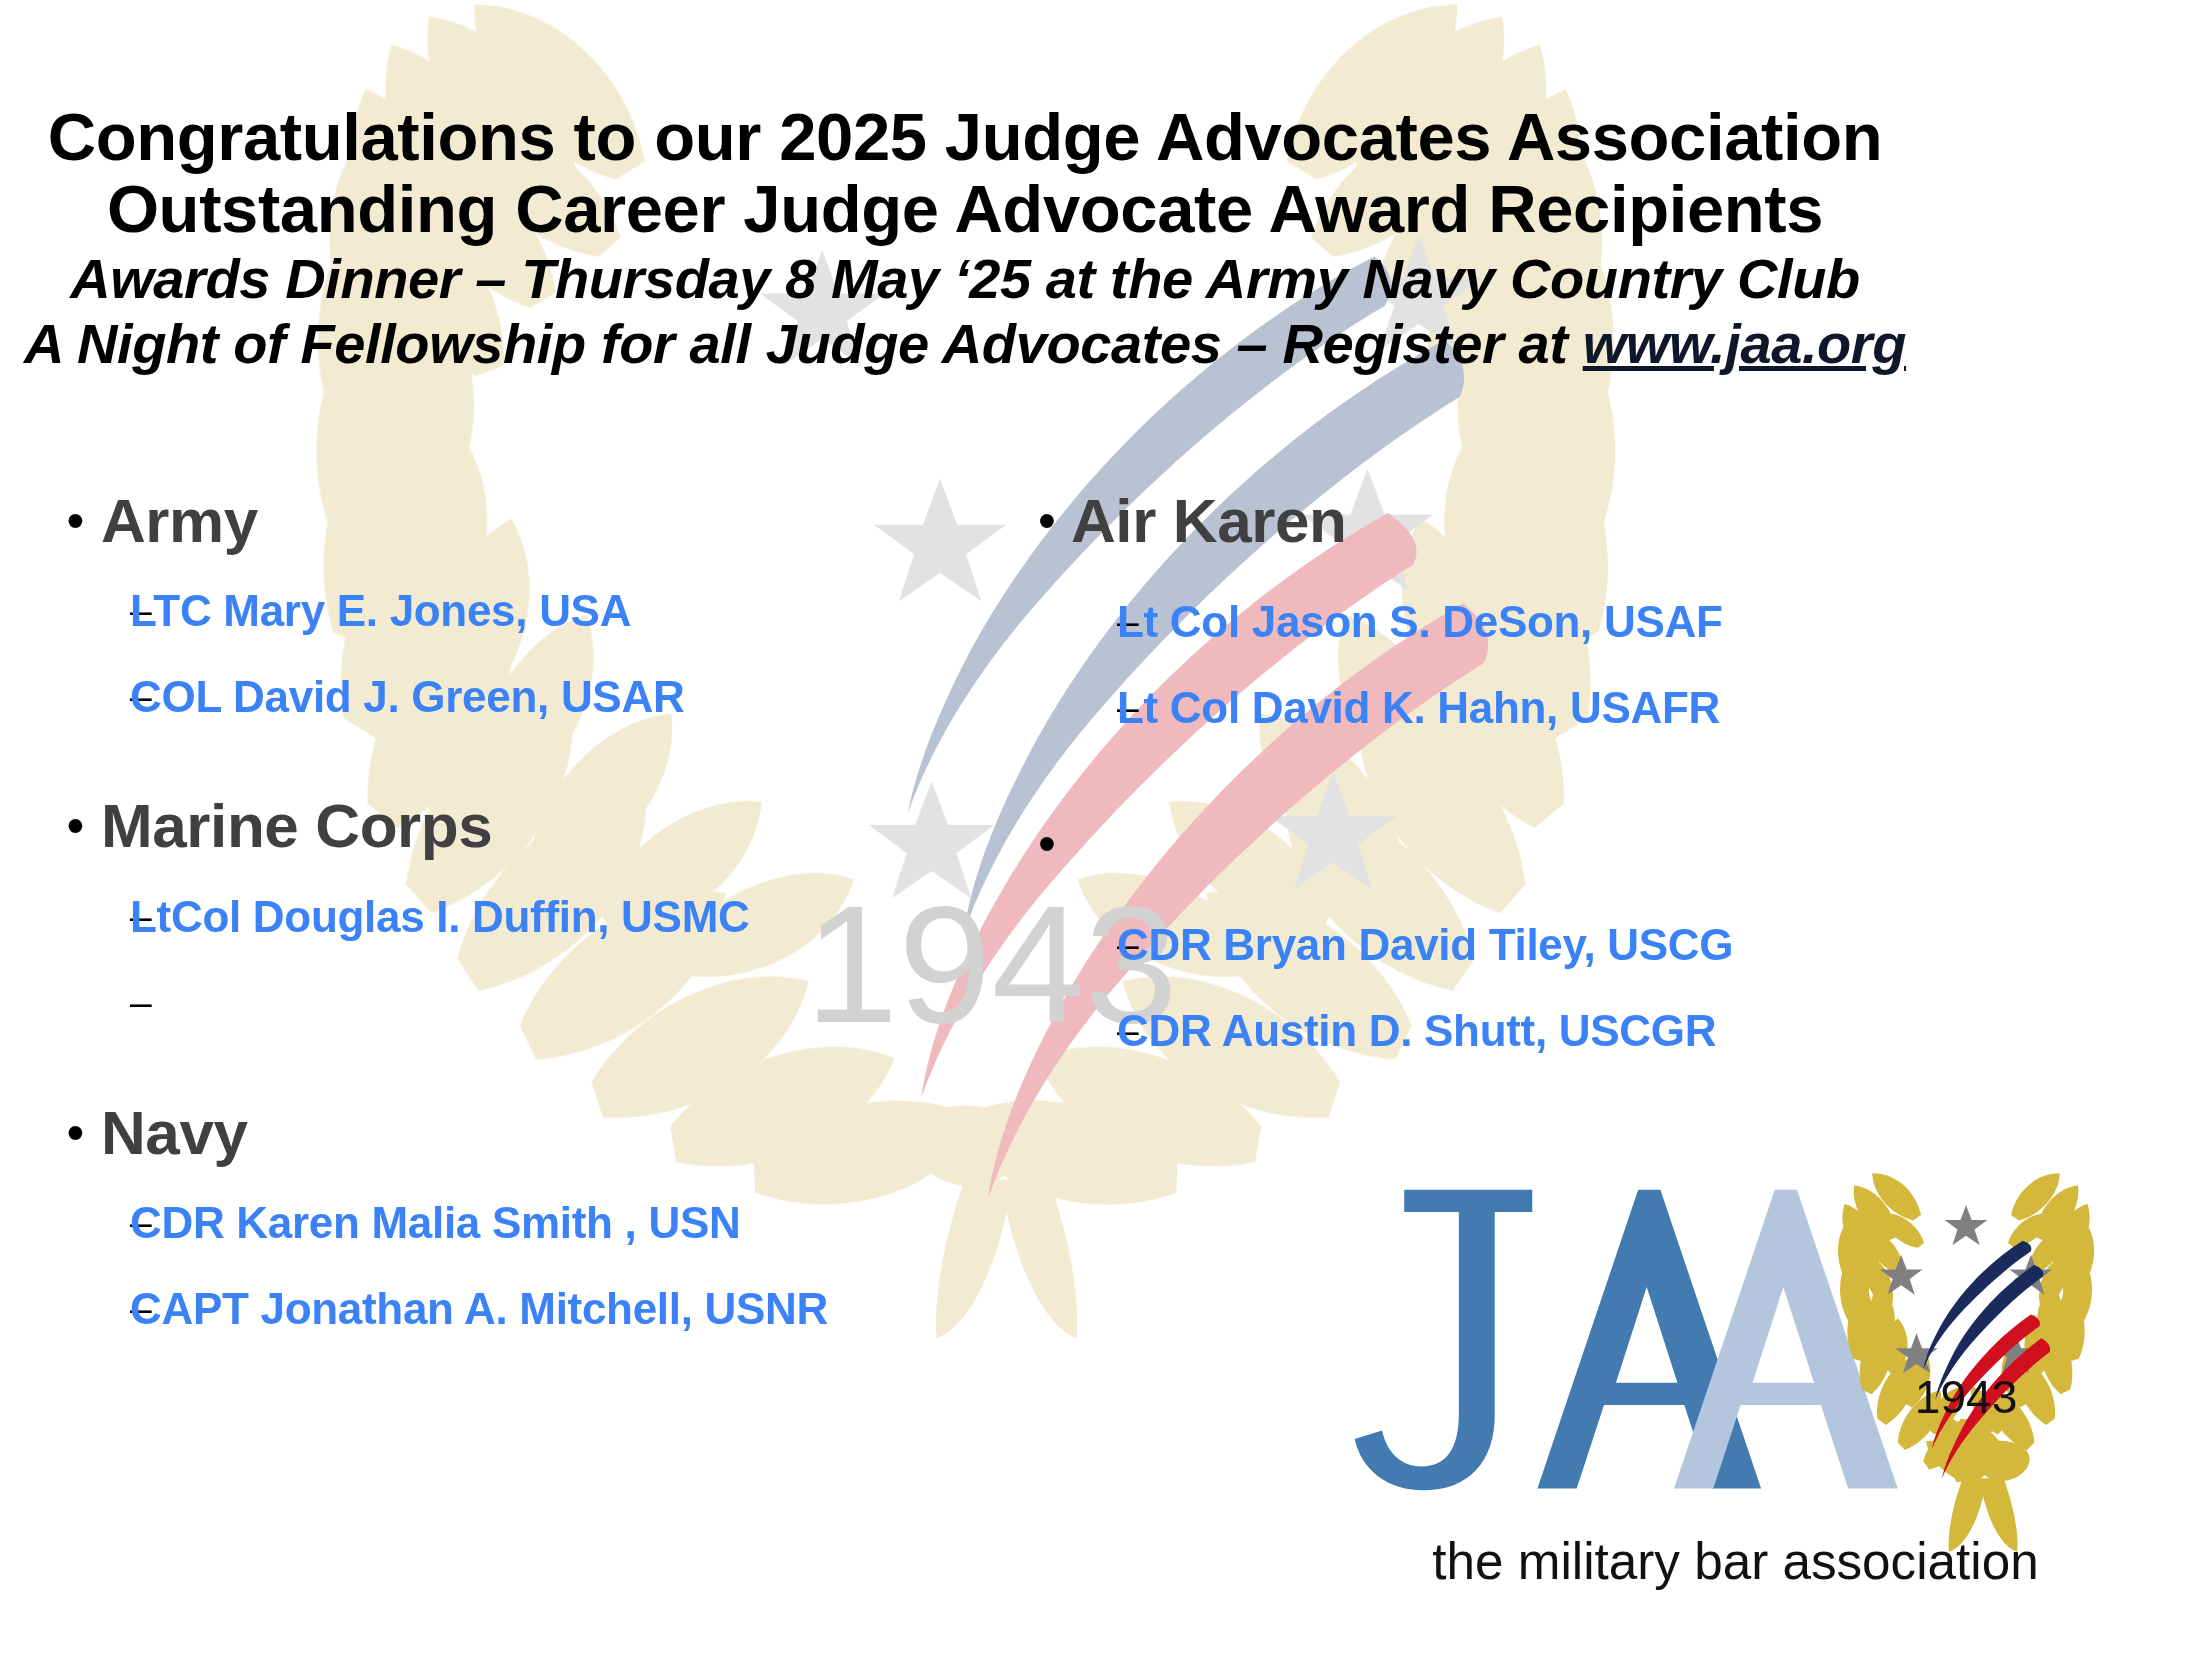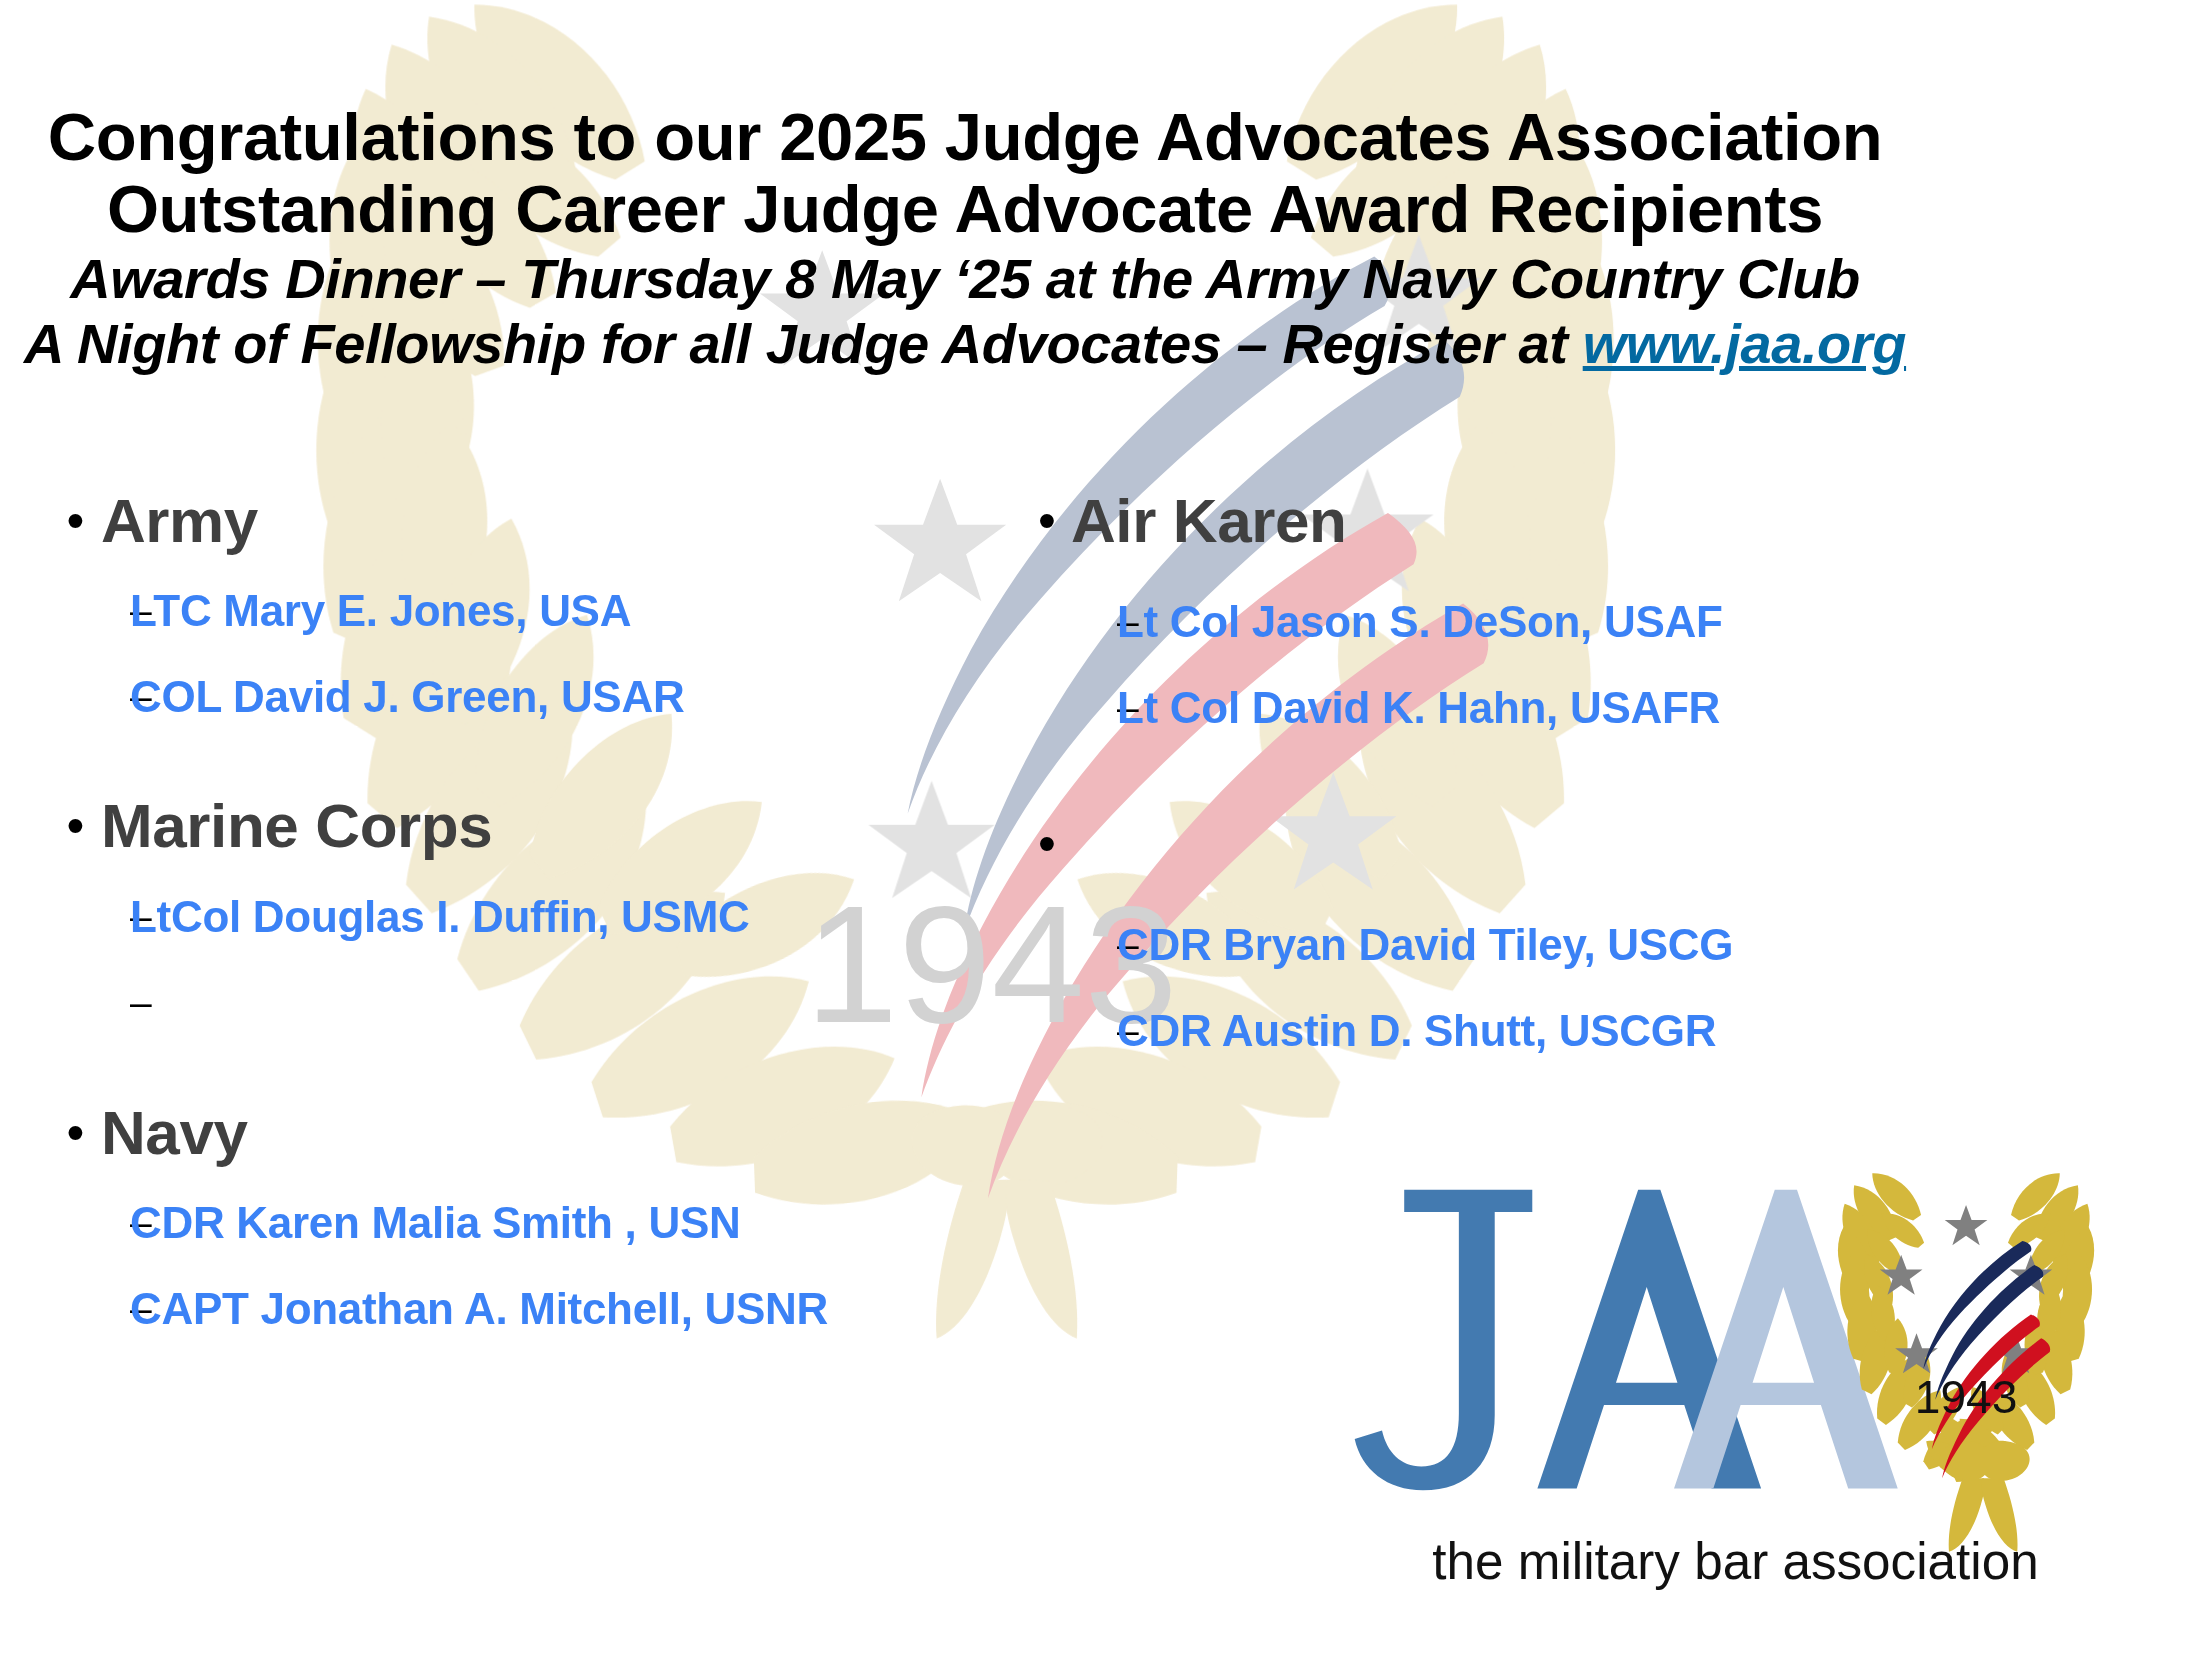--- a/index.html
+++ b/index.html
@@ -21,21 +21,21 @@
   .header{position:absolute;left:0;top:101px;width:1930px;text-align:center;}
   .hl{
     font-weight:bold;color:#000;
     font-family:"Liberation Sans", sans-serif;
     letter-spacing:-0.4px;
     white-space:nowrap;
   }
   .h-line1,.h-line2{font-size:67px;line-height:72px;}
   .h-line3,.h-line4{font-size:56px;line-height:68px;font-style:italic;}
   .h-line4{margin-top:-3.4px;}
-  .weblink{color:#0369a1;text-decoration:underline;font-style:italic;font-weight:bold;}
+  .weblink{color:#0f172a;text-decoration:underline;font-style:italic;font-weight:bold;}
 
   
   .col{position:absolute;}
   .col-left{left:51px;top:480px;width:1009px;}
   .col-right{left:1021px;top:480px;width:1145px;}
 
   .svc-block{margin:0;padding:0;}
   .svc-head{display:flex;align-items:flex-start;}
   .svc-bullet{
     width:50px;flex:0 0 50px;

